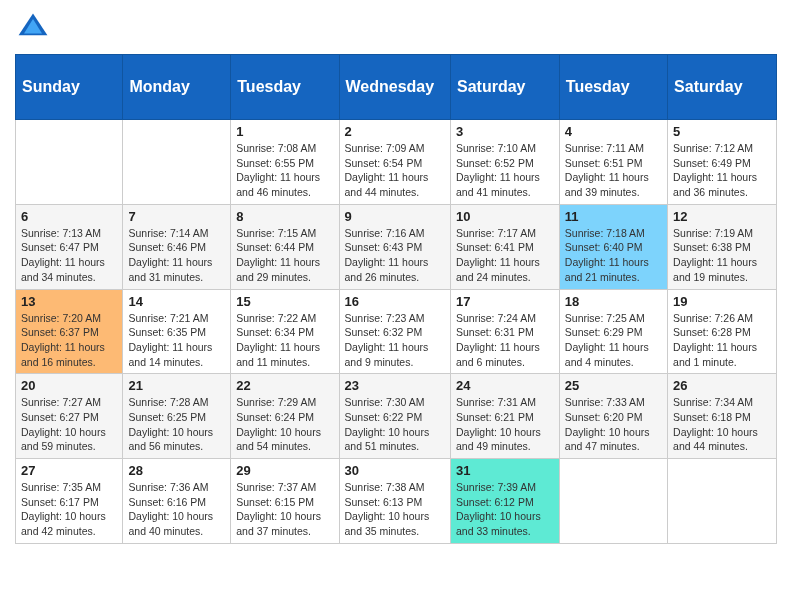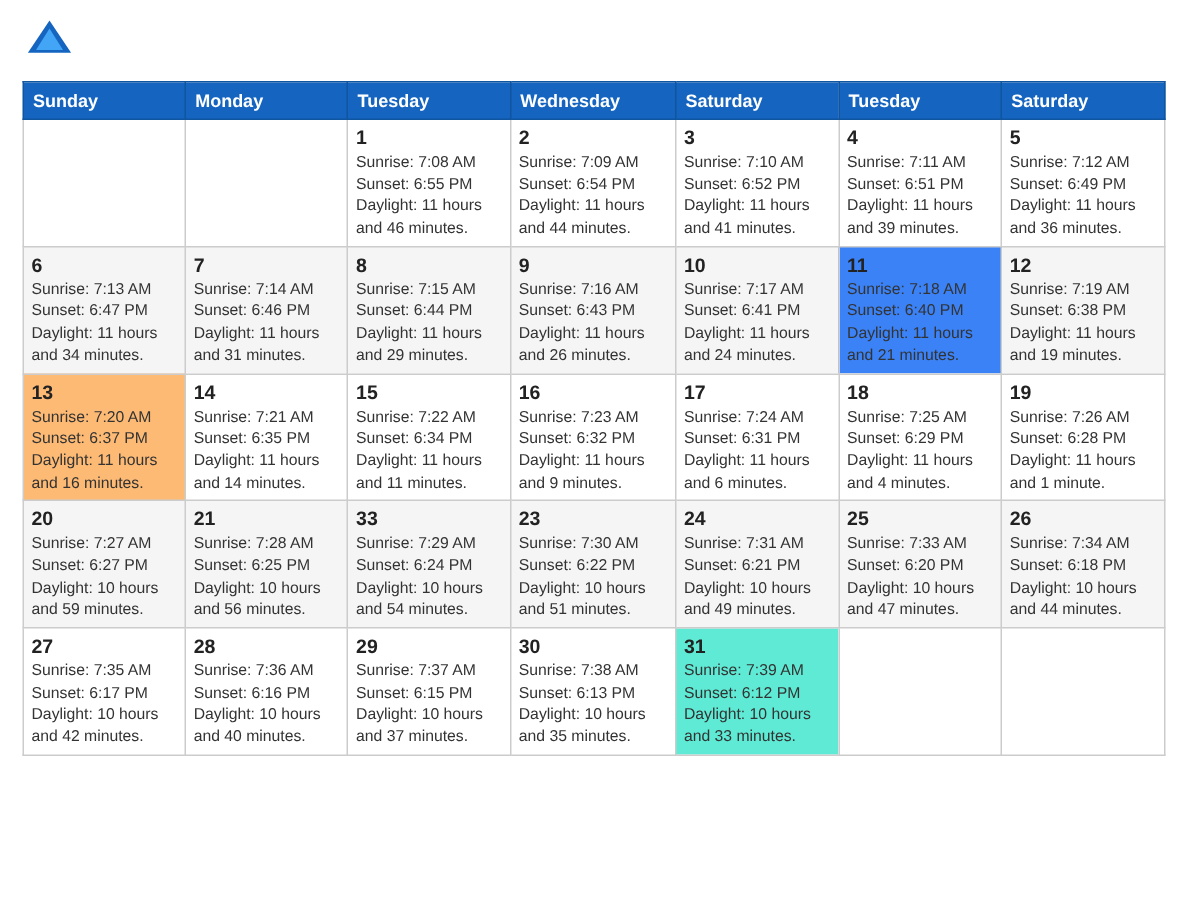--- a/index.html
+++ b/index.html
@@ -60,22 +60,22 @@
     }
     .calendar {
       width: 100%;
       border-collapse: collapse;
       font-size: 11px;
     }
     .calendar th {
       background: #1565c0;
       color: #fff;
       text-align: left;
-      padding: 5px 6px;
-      font-size: 12px;
+      padding: 23px 6px;
+      font-size: 16px;
       font-weight: bold;
       border: 1px solid #1055a0;
     }
     .calendar td {
       border: 1px solid #ccc;
       vertical-align: top;
       padding: 4px 5px;
       width: 113px;
       min-height: 80px;
       background: #fff;
@@ -174,21 +174,21 @@
             <div class="day-info">Sunrise: 7:15 AM<br>Sunset: 6:44 PM<br>Daylight: 11 hours and 29 minutes.</div>
           </td>
           <td style="background: rgb(245, 245, 245);">
             <span class="day-number">9</span>
             <div class="day-info">Sunrise: 7:16 AM<br>Sunset: 6:43 PM<br>Daylight: 11 hours and 26 minutes.</div>
           </td>
           <td style="background: rgb(245, 245, 245);">
             <span class="day-number">10</span>
             <div class="day-info">Sunrise: 7:17 AM<br>Sunset: 6:41 PM<br>Daylight: 11 hours and 24 minutes.</div>
           </td>
-          <td style="background: #3b82f6;">
+          <td style="background: #7dd3fc;">
             <span class="day-number">11</span>
             <div class="day-info">Sunrise: 7:18 AM<br>Sunset: 6:40 PM<br>Daylight: 11 hours and 21 minutes.</div>
           </td>
           <td style="background: rgb(245, 245, 245);">
             <span class="day-number">12</span>
             <div class="day-info">Sunrise: 7:19 AM<br>Sunset: 6:38 PM<br>Daylight: 11 hours and 19 minutes.</div>
           </td>
         </tr>
         <tr>
           <td style="background: #fdba74;">
@@ -223,21 +223,21 @@
         <tr>
           <td style="background: rgb(245, 245, 245);">
             <span class="day-number">20</span>
             <div class="day-info">Sunrise: 7:27 AM<br>Sunset: 6:27 PM<br>Daylight: 10 hours and 59 minutes.</div>
           </td>
           <td style="background: rgb(245, 245, 245);">
             <span class="day-number">21</span>
             <div class="day-info">Sunrise: 7:28 AM<br>Sunset: 6:25 PM<br>Daylight: 10 hours and 56 minutes.</div>
           </td>
           <td style="background: rgb(245, 245, 245);">
-            <span class="day-number">33</span>
+            <span class="day-number">22</span>
             <div class="day-info">Sunrise: 7:29 AM<br>Sunset: 6:24 PM<br>Daylight: 10 hours and 54 minutes.</div>
           </td>
           <td style="background: rgb(245, 245, 245);">
             <span class="day-number">23</span>
             <div class="day-info">Sunrise: 7:30 AM<br>Sunset: 6:22 PM<br>Daylight: 10 hours and 51 minutes.</div>
           </td>
           <td style="background: rgb(245, 245, 245); margin-top: 37px;">
             <span class="day-number">24</span>
             <div class="day-info">Sunrise: 7:31 AM<br>Sunset: 6:21 PM<br>Daylight: 10 hours and 49 minutes.</div>
           </td>

